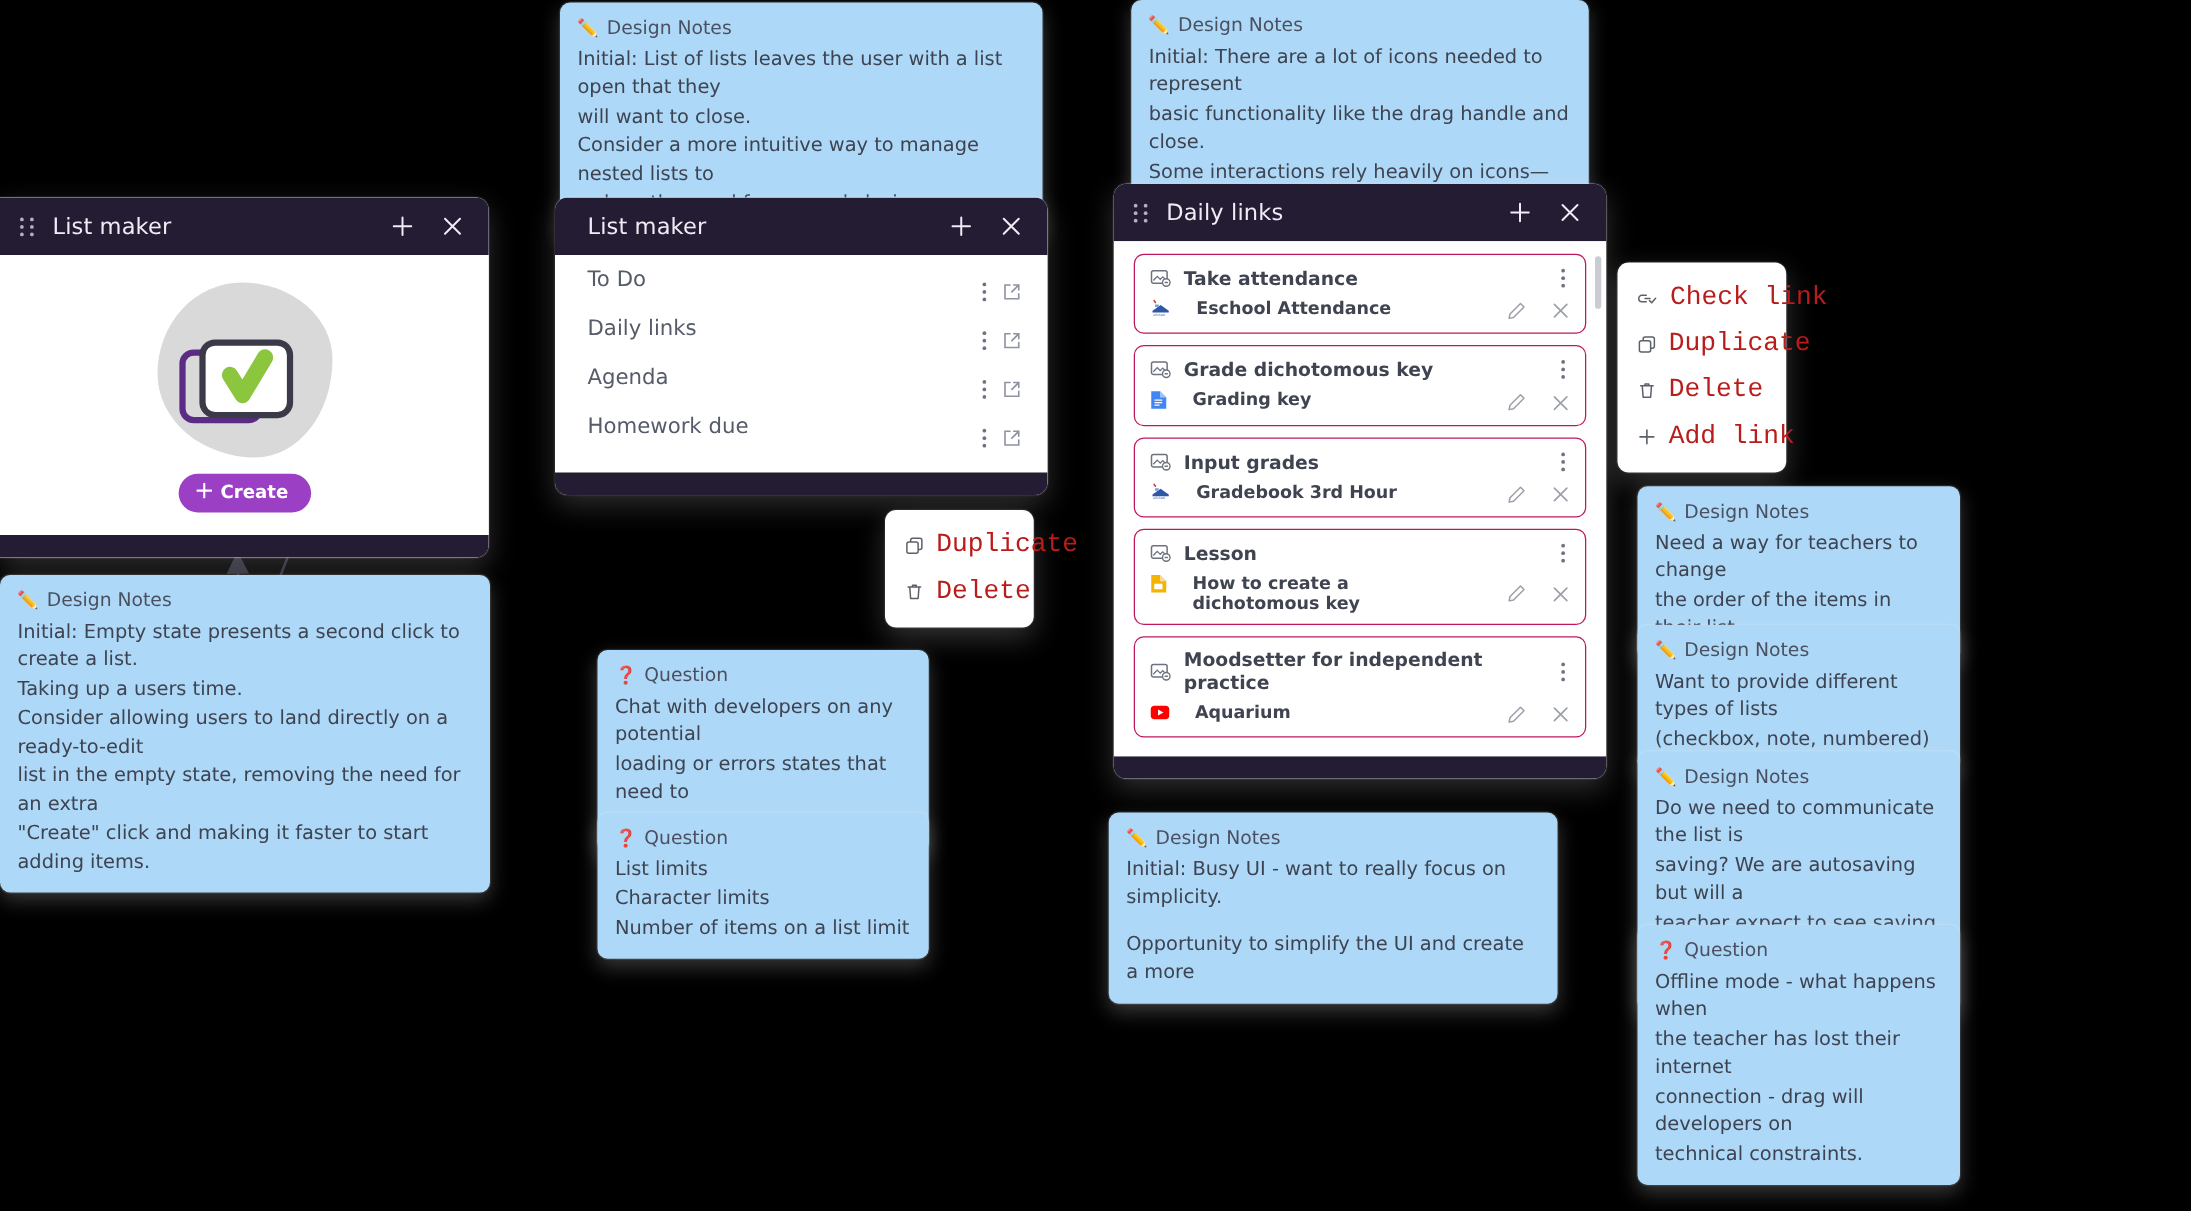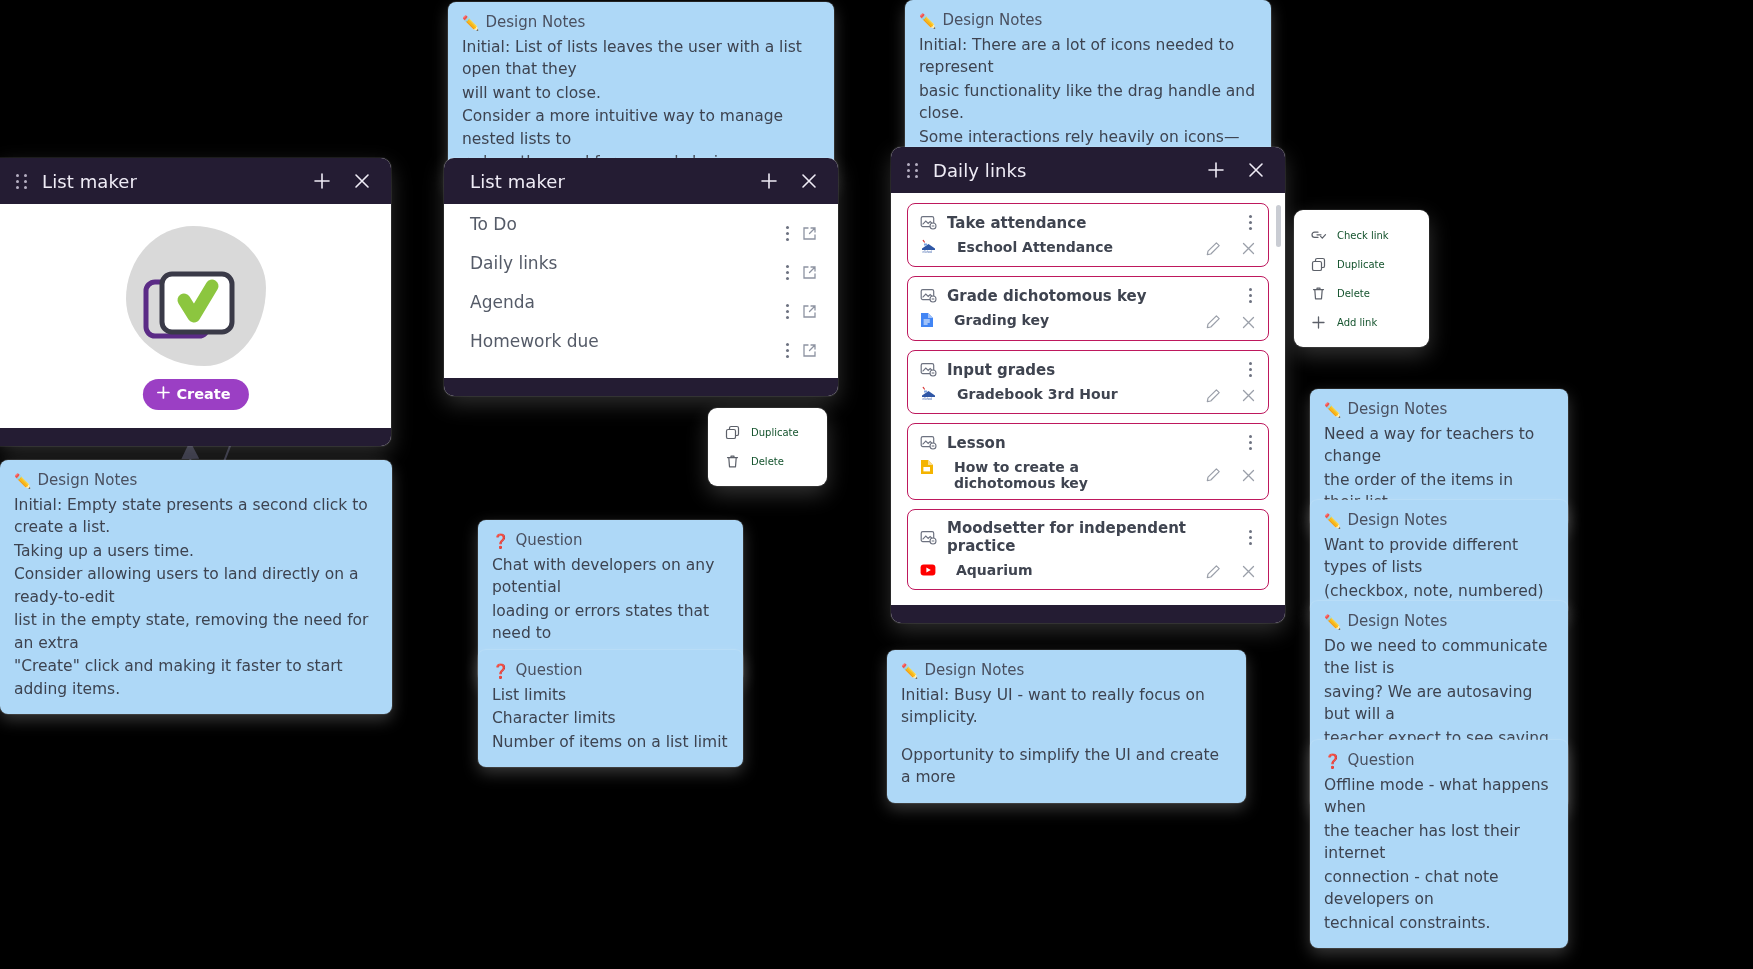--- a/index.html
+++ b/index.html
@@ -138,23 +138,24 @@
   .menu {
     position: absolute;
     background: #ffffff;
     border-radius: 9px;
     padding: 10px 0;
     box-shadow: 0 8px 22px rgba(255,255,255,0.20), 0 0 0 1px rgba(255,255,255,0.08);
   }
   .menu-item {
     display: flex; align-items: center; gap: 10px;
     padding: 7px 22px 7px 16px;
-    font-size: 10px;
-    color: #14532d;
+    font-size: 21px;
+    color: #b91c1c;
     white-space: nowrap;
+    font-family: Liberation Mono, monospace;
   }
   .menu-item .mi-ico { width: 17px; display: flex; align-items: center; justify-content: center; color: #5c6069; }
 
   
   #arrows { position: absolute; inset: 0; pointer-events: none; }
   .emoji { font-size: 14px; line-height: 1; }
 </style>
 </head>
 <body>
 
@@ -682,18 +683,18 @@
   </div>
 
   <div class="sticky" style="left:1310px; top:740px; width:258px;">
     <div class="sticky-head">
       <span class="emoji" style="color:#d93636;font-weight:700;">❓</span>
       <span>Question</span>
     </div>
     <div class="sticky-body">
       <p>Offline mode - what happens when</p>
       <p>the teacher has lost their internet</p>
-      <p>connection - chat note developers on</p>
+      <p>connection - drag will developers on</p>
       <p>technical constraints.</p>
     </div>
   </div>
 
 </div>
 
 </body></html>

